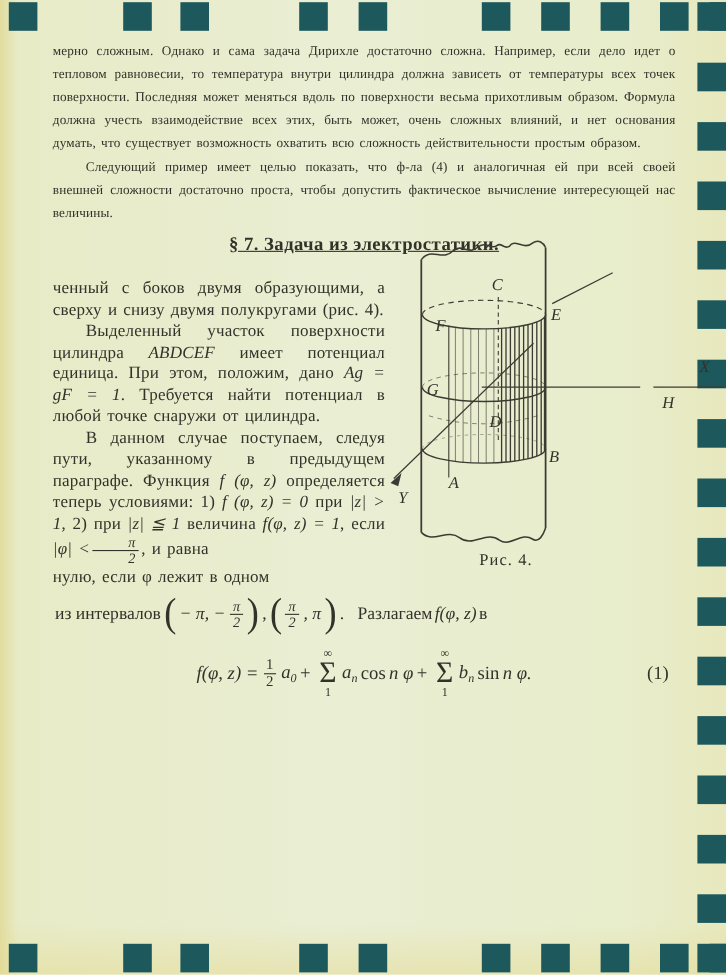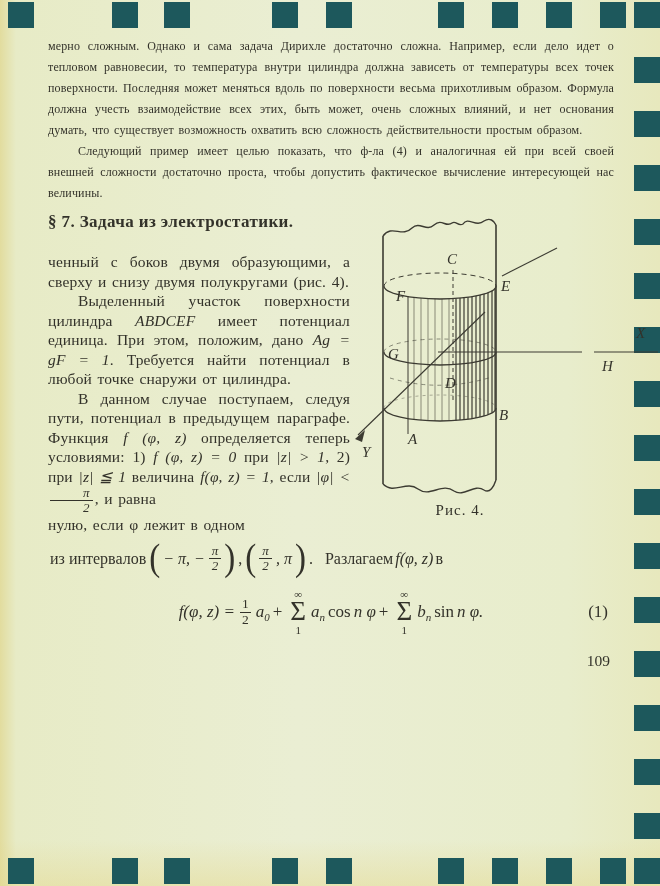--- a/index.html
+++ b/index.html
@@ -8,21 +8,21 @@
     font-family:"Liberation Serif","DejaVu Serif",serif;
     background:
       linear-gradient(0deg, rgba(228,216,140,0.45) 0, rgba(228,216,140,0) 46px),
       linear-gradient(90deg,#e2dc9e 0,#e7ebc6 16px,#eaeed3 45%,#e8edcc 86%,#e7e8bd 100%);
     color:#33322a;
   }
   .page{position:absolute;inset:0;}
   .text-block{position:absolute;left:48px;top:36px;width:566px;}
   .para{margin:0;text-indent:30px;text-align:justify;font-size:12px;line-height:21px;word-spacing:1.5px;letter-spacing:0.15px;}
   .noindent{text-indent:0;}
-  .section-title{font-size:17px;font-weight:bold;margin:8px 0 6px;letter-spacing:0.4px;}
+  .section-title{text-align:center;font-size:17px;font-weight:bold;margin:8px 0 6px;letter-spacing:0.4px;text-decoration:underline;}
   .wrap-row{display:flex;align-items:flex-end;}
   .left-col{width:302px;flex:0 0 302px;}
   .left-col .para{font-size:15.5px;line-height:19.5px;}
   .figure{position:relative;width:325px;height:322px;margin-top:-26px;flex:0 0 264px;}
   .figure svg{position:absolute;left:0;top:0;}
   .fig-caption{position:absolute;left:35px;top:290px;width:150px;text-align:center;font-size:15px;letter-spacing:1px;}
   i{font-style:italic;}
   .frac{display:inline-flex;flex-direction:column;align-items:center;vertical-align:middle;line-height:1.05;font-size:13px;font-style:italic;margin:0 2px;}
   .frac .fn{border-bottom:1px solid #33322a;padding:0 3px;}
   .bigp{font-size:33px;font-weight:400;line-height:1;transform:scaleY(1.12);display:inline-block;margin:0 1px;}
@@ -93,21 +93,21 @@
 
     <p class="para">Следующий пример имеет целью показать, что ф-ла (4) и аналогичная ей при всей своей внешней сложности достаточно проста, чтобы допустить фактическое вычисление интересующей нас величины.</p>
 
     <h2 class="section-title">§ 7. Задача из электростатики.</h2>
 
 
     <div class="wrap-row">
       <div class="left-col">
         <p class="para noindent">ченный с боков двумя образующими, а сверху и снизу двумя полукругами (рис. 4).</p>
         <p class="para"><span>Выделенный участок поверхности цилиндра </span><i>ABDCEF</i><span> имеет потенциал единица. При этом, положим, дано </span><i>Ag = gF = 1</i><span>. Требуется найти потенциал в любой точке снаружи от цилиндра.</span></p>
-        <p class="para"><span>В данном случае поступаем, следуя пути, потенциал в предыдущем параграфе. Функция </span><i>f (φ, z)</i><span> определяется теперь условиями: 1) </span><i>f (φ, z) = 0</i><span> при </span><i>|z| &gt; 1</i><span>, 2) при </span><i>|z| ≦ 1</i><span> величина </span><i>f(φ, z) = 1</i><span>, если </span><i>|φ| &lt;</i><span class="frac">
+        <p class="para"><span>В данном случае поступаем, следуя пути, указанному в предыдущем параграфе. Функция </span><i>f (φ, z)</i><span> определяется теперь условиями: 1) </span><i>f (φ, z) = 0</i><span> при </span><i>|z| &gt; 1</i><span>, 2) при </span><i>|z| ≦ 1</i><span> величина </span><i>f(φ, z) = 1</i><span>, если </span><i>|φ| &lt;</i><span class="frac">
               <span class="fn">π</span>
               <span>2</span>
             </span><span>, и равна</span></p>
         <p class="para noindent">нулю, если φ лежит в одном</p>
       </div>
 
       <div class="figure">
         <svg width="325" height="322" viewBox="0 0 325 322">
 
           <path d="M33,24 C42,12 52,26 62,16 C70,9 76,20 84,13 C92,6 96,16 102,11 C106,8 108,15 113,12 C118,4 126,16 134,9 C140,5 144,9 146,13" fill="none" stroke-width="1.4"></path>
@@ -224,15 +224,14 @@
           <span class="lim">∞</span>
           <span class="s">Σ</span>
           <span class="lim">1</span>
         </span>
       <span><i>b</i><span class="sb">n</span></span>
       <span class="fn-upright">sin</span>
       <i>n φ.</i>
       <span class="formula-tag">(1)</span>
     </div>
 
-    <div class="page-number">109</div>
   </div>
 </div>
 
 </body></html>

